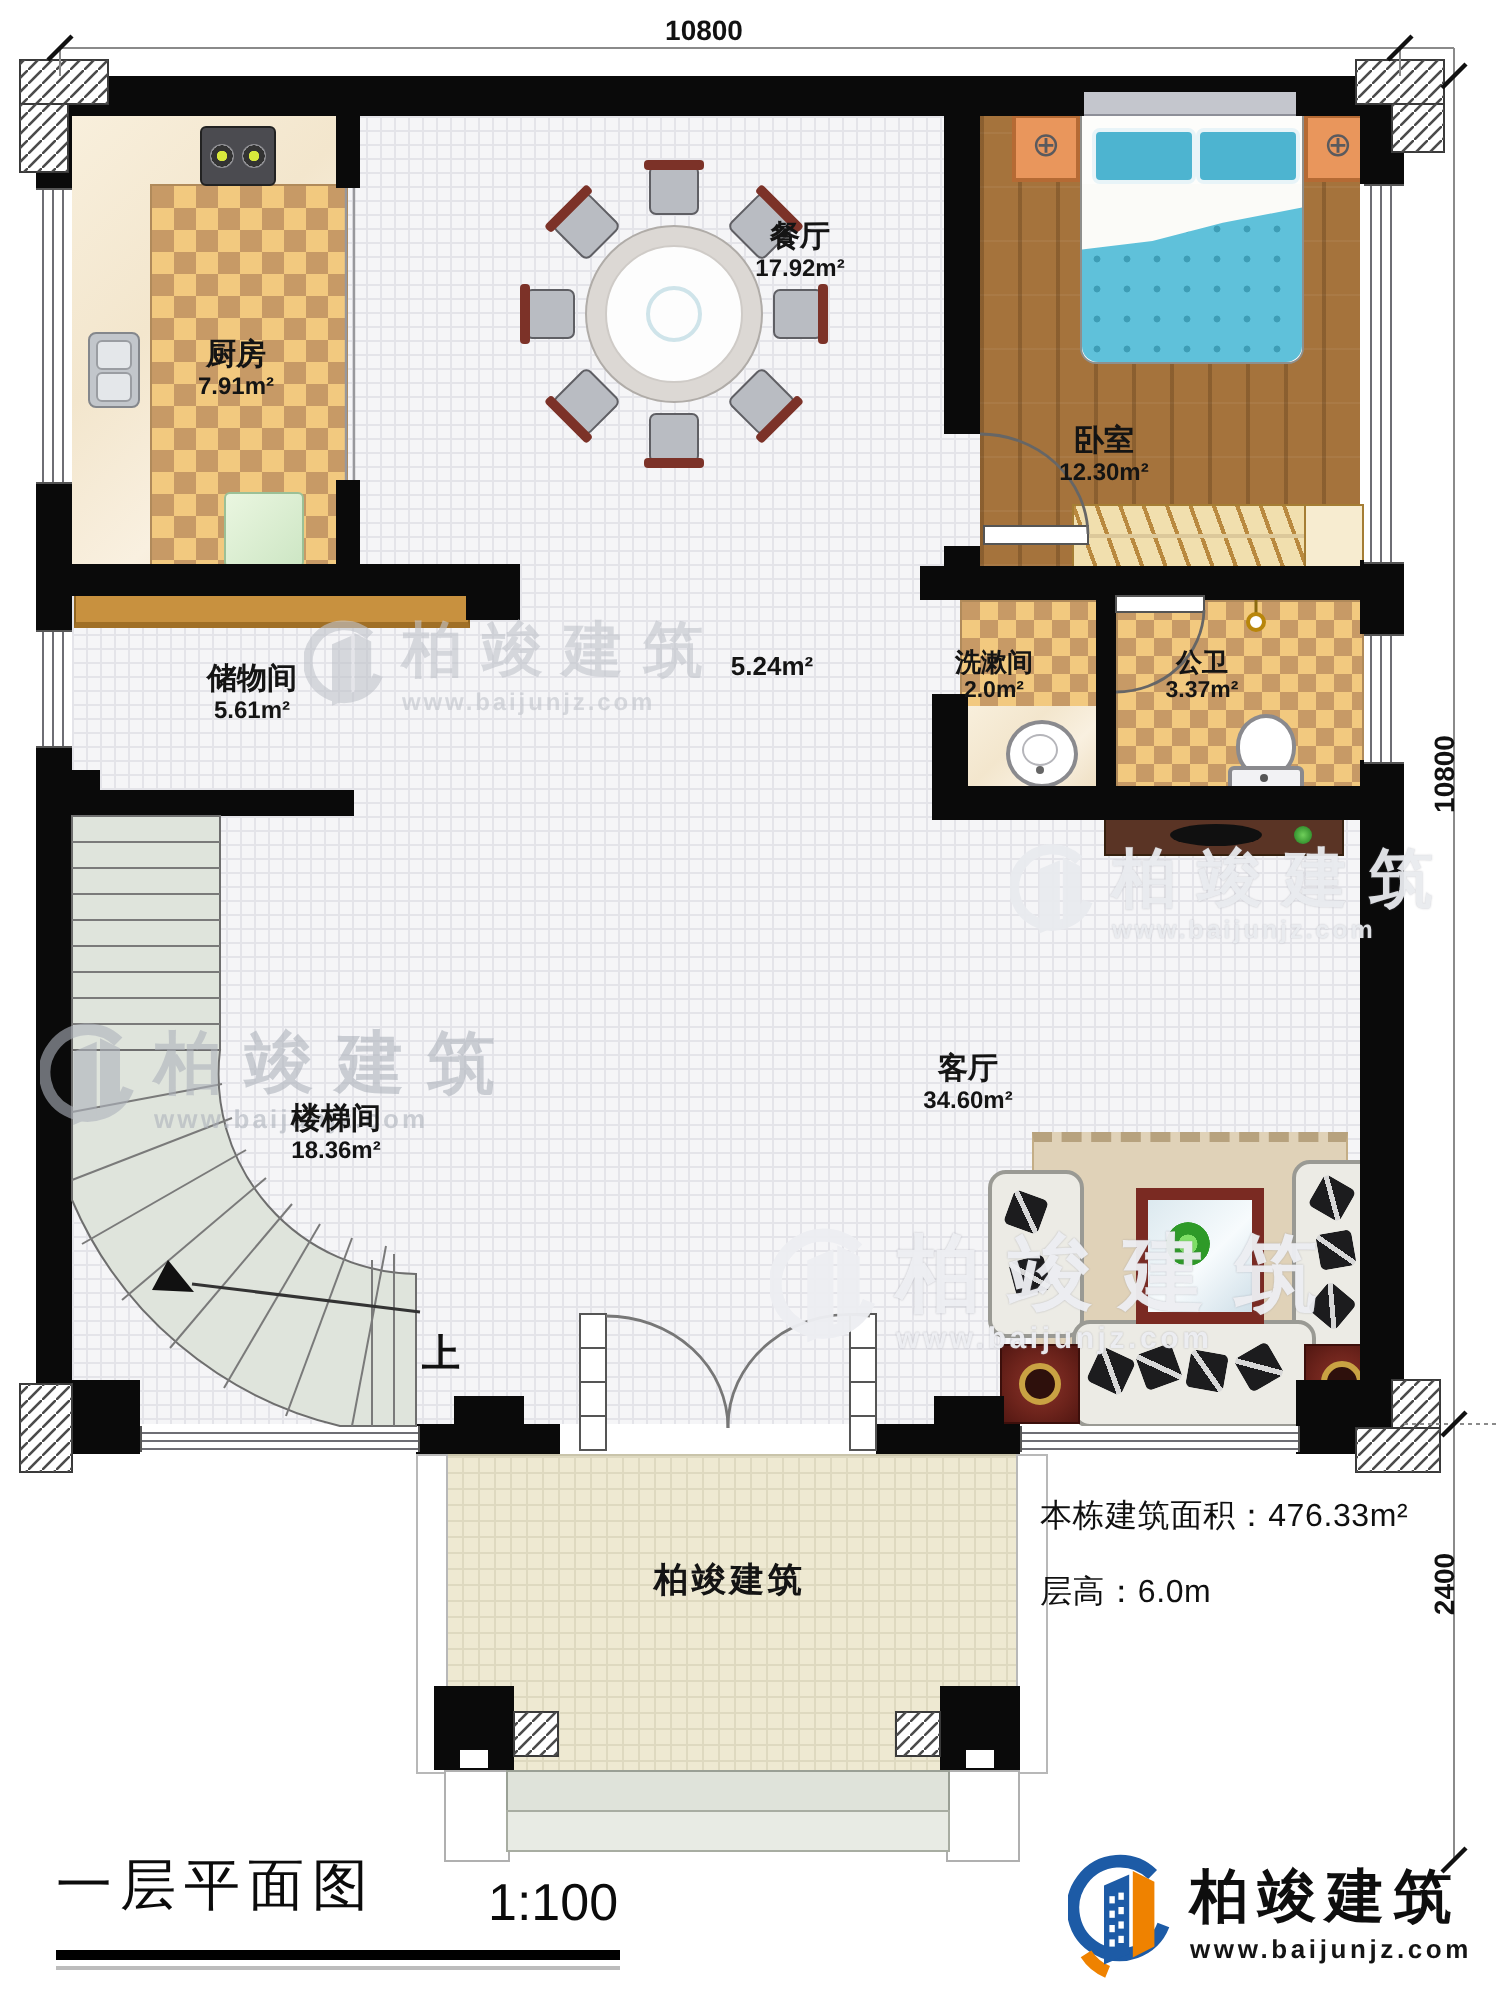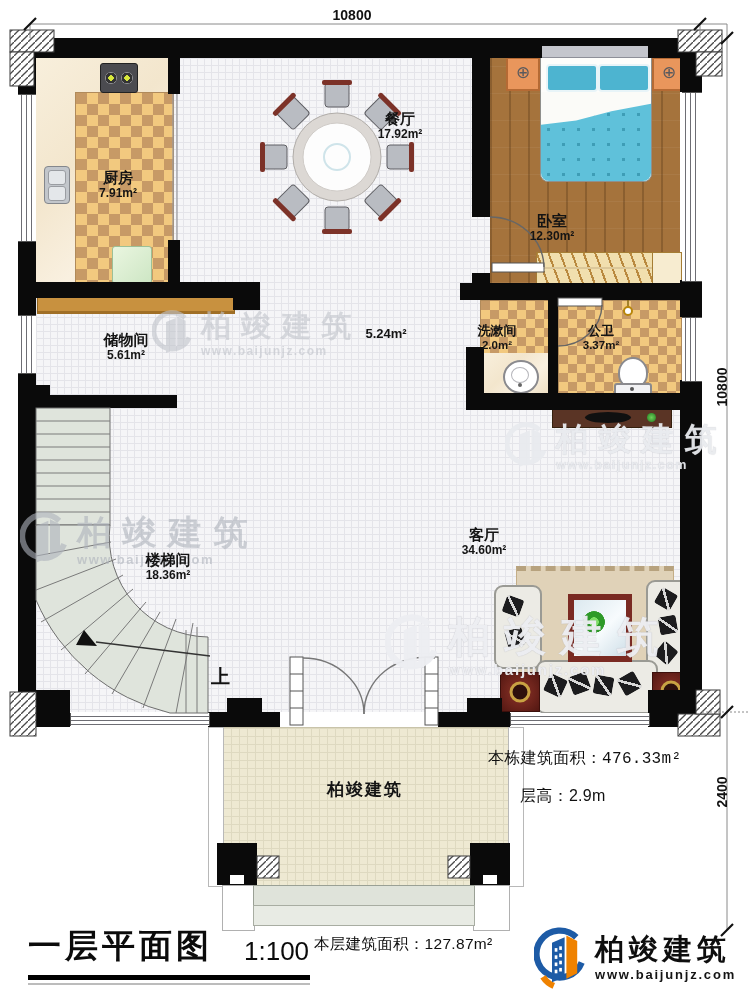--- a/index.html
+++ b/index.html
@@ -43,21 +43,21 @@
   .wm .site{font-weight:700;letter-spacing:.12em;line-height:1;margin-top:4px;}
   .wm1{color:#c2c5cc;opacity:.62;}
   .wm1 .co{font-size:30px;} .wm1 .site{font-size:12px;}
   .wm2{color:#e9ebef;opacity:.95;text-shadow:0 0 1px rgba(130,130,140,.45);}
   .wm2 .co{font-size:32px;} .wm2 .site{font-size:12.5px;}
   .wm3{color:#aeb3bc;opacity:.6;}
   .wm3 .co{font-size:34px;} .wm3 .site{font-size:13px;}
   .wm4{color:#edeef2;opacity:.96;text-shadow:0 0 1px rgba(125,125,135,.5);}
   .wm4 .co{font-size:42px;} .wm4 .site{font-size:15px;}
   
-  .title{position:absolute;left:28px;top:924px;font-size:33px;font-weight:700;letter-spacing:4px;color:#0b0b0b;z-index:50;}
+  .title{position:absolute;left:28px;top:924px;font-size:28px;font-weight:400;letter-spacing:4px;color:#0b0b0b;z-index:50;}
   .scale{position:absolute;left:244px;top:936px;font-size:26px;font-weight:500;color:#0b0b0b;z-index:50;}
   .rule1{position:absolute;left:28px;top:975px;width:282px;height:5px;background:#000;z-index:50;}
   .rule2{position:absolute;left:28px;top:983px;width:282px;height:2px;background:#bcbcbc;z-index:50;}
   .stat{position:absolute;font-size:16px;font-weight:500;color:#101010;z-index:50;letter-spacing:.3px;}
   .brand{position:absolute;left:534px;top:924px;display:flex;align-items:center;gap:7px;z-index:50;}
   .brandcol{display:flex;flex-direction:column;}
   .brandname{font-size:29px;font-weight:800;letter-spacing:5px;color:#0e0e0e;line-height:1.05;}
   .brandsite{font-size:13px;font-weight:800;letter-spacing:1.8px;color:#141414;margin-top:3px;}
   svg.overlay{position:absolute;left:0;top:0;z-index:25;pointer-events:none;}
 </style>
@@ -411,34 +411,31 @@
       <path d="M47,12 A26,26 0 1 0 53,40" fill="none" stroke="currentColor" stroke-width="7"></path>
       <polygon points="20,18 34,12 34,56 20,62" fill="currentColor"></polygon>
       <polygon points="36,10 48,16 48,52 36,58" fill="currentColor"></polygon>
     </svg>
     <div class="col">
         <span class="co">柏竣建筑</span>
         <span class="site">www.baijunjz.com</span>
       </div>
   </div>
 
-  <div class="stat" style="left:488px;top:748px;font-family:Liberation Mono, monospace;">
+  <div class="stat" style="left:520px;top:748px;">
     <span>本栋建筑面积：</span><span>476.33m²</span>
   </div>
   <div class="stat" style="left:520px;top:786px;">
-    <span>层高：</span><span>2.9m</span>
+    <span>层高：</span><span>6.0m</span>
   </div>
 
   <div class="title">一层平面图</div>
   <div class="scale">1:100</div>
   <div class="rule1"></div>
   <div class="rule2"></div>
-  <div class="stat" style="left:314px;top:934px;font-size:15.5px;">
-    <span>本层建筑面积：</span><span>127.87m²</span>
-  </div>
   <div class="brand">
     <svg width="54" height="68" viewBox="0 0 60 70">
       <path d="M47,12 A26,26 0 1 0 53,40" fill="none" stroke="#1d5ba6" stroke-width="7"></path>
       <path d="M10,56 A26,26 0 0 0 22,66" fill="none" stroke="#ef8200" stroke-width="7"></path>
       <polygon points="36,10 48,16 48,52 36,58" fill="#ef8200"></polygon>
       <polygon points="20,18 34,12 34,56 20,62" fill="#1d5ba6"></polygon>
       <g fill="#fff">
         <rect x="23" y="24" width="3" height="4"></rect>
           <rect x="28" y="22" width="3" height="4"></rect>
         <rect x="23" y="32" width="3" height="4"></rect>

